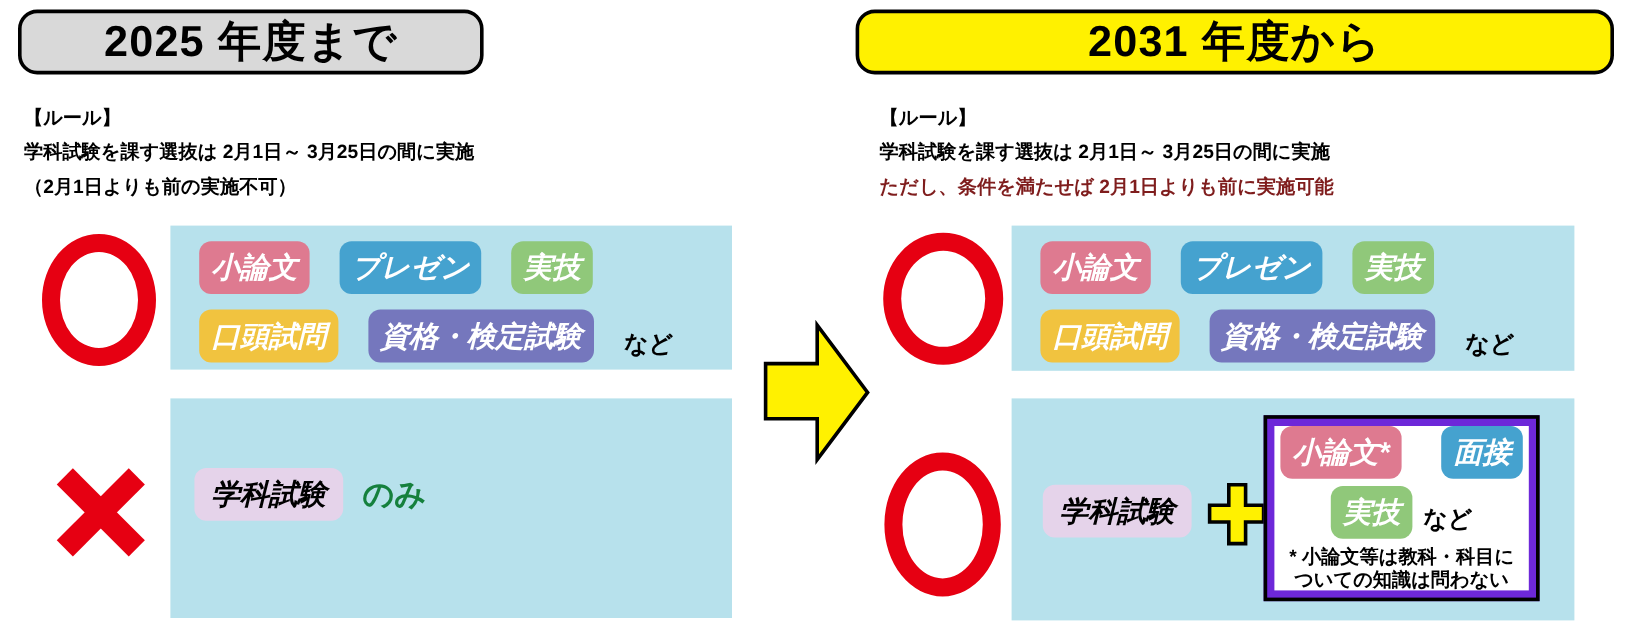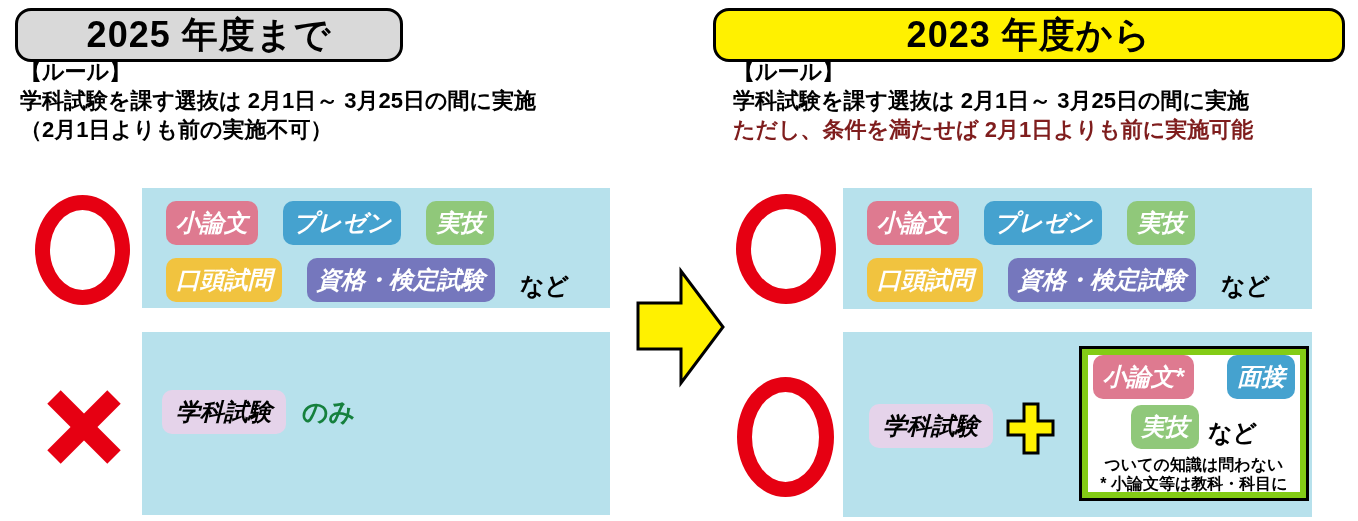--- a/index.html
+++ b/index.html
@@ -9,52 +9,52 @@
     font-weight:bold;color:#000;overflow:hidden;
   }
   .year-header{
     position:absolute;top:8px;height:54px;box-sizing:border-box;
     border:3px solid #000;border-radius:16px;
     display:flex;align-items:center;justify-content:center;
     font-size:36px;letter-spacing:1px;
   }
   .year-header.gray{left:15px;width:388px;background:#D9D9D9;}
   .year-header.yellow{left:713px;width:632px;background:#FFF100;}
-  .rules{position:absolute;top:57px;font-size:22px;line-height:29px;white-space:nowrap;}
+  .rules{position:absolute;top:84px;font-size:16px;line-height:29px;white-space:nowrap;}
   .rules.left{left:20px;}
   .rules.right{left:733px;}
   .exception{color:#7f1d1d;text-underline-offset:4px;}
   .bluebox{position:absolute;background:#B7E1EC;}
   #l-box1{left:142px;top:188px;width:468px;height:120px;}
   #l-box2{left:142px;top:332px;width:468px;height:183px;}
   #r-box1{left:843px;top:188px;width:469px;height:121px;}
   #r-box2{left:843px;top:332px;width:469px;height:185px;}
   .tag-rows{position:absolute;left:24px;top:13px;display:flex;flex-direction:column;gap:13px;}
   .tag-row{display:flex;align-items:center;gap:25px;}
   .tag{
     display:inline-flex;align-items:center;justify-content:center;
     color:#fff;font-size:24px;font-weight:bold;
     padding:6px 10px;border-radius:10px;white-space:nowrap;font-style:italic;
   }
   .tag.wide{padding:6px 14px;}
   .tag.dark{color:#000;}
-  .etc{font-size:24px;color:#000;margin-top:12px;}
+  .etc{font-size:20px;color:#000;margin-top:12px;}
   .suffix{font-size:26px;color:#15803d;}
   .only-row{position:absolute;left:20px;top:58px;display:flex;align-items:center;gap:16px;}
   .ok-mark{position:absolute;border:15px solid #E60012;border-radius:50%;background:transparent;}
   #l-ok{left:35px;top:195px;width:65px;height:80px;}
   #r-ok1{left:736px;top:194px;width:70px;height:80px;}
   #r-ok2{left:737px;top:377px;width:67px;height:90px;}
   .abs-svg{position:absolute;display:block;}
   
   #r-tag-gakka{position:absolute;left:26px;top:72px;}
   #r-plus{position:absolute;left:163px;top:70px;}
   .note-box{
-    position:absolute;left:236px;top:14px;width:230px;height:155px;
-    box-sizing:border-box;border:3px solid #000;background:#84cc16;padding:6px;
+    position:absolute;left:210px;top:14px;width:230px;height:155px;
+    box-sizing:border-box;border:3px solid #000;background:#6d28d9;padding:6px;
   }
   .note-inner{
     background:#fff;width:100%;height:100%;box-sizing:border-box;
     display:flex;flex-direction:column;align-items:center;justify-content:center;gap:6px;
   }
   .note-row{display:flex;align-items:center;gap:9px;}
   .note-foot{font-size:16px;line-height:19px;text-align:center;white-space:nowrap;}
 </style>
 </head>
 <body>
@@ -98,21 +98,21 @@
       <span class="tag dark wide" style="background-color: rgb(229, 211, 234);">学科試験</span>
       <span class="suffix">のみ</span>
     </div>
   </div>
 
   <svg class="abs-svg" style="left:630px;top:263px;" width="100" height="125" viewBox="0 0 100 125">
     <polygon points="8,40 51,40 51,8 93,64 51,120 51,86 8,86" fill="#FFF100" stroke="#000" stroke-width="3" stroke-linejoin="miter"></polygon>
   </svg>
 
   <div class="year-header yellow">
-    <span>2023 年度から</span>
+    <span>2031 年度から</span>
   </div>
 
   <div class="rules right">
     <div>【ルール】</div>
     <div>学科試験を課す選抜は 2月1日～ 3月25日の間に実施</div>
     <div class="exception">ただし、条件を満たせば 2月1日よりも前に実施可能</div>
   </div>
 
   <div class="ok-mark" id="r-ok1"></div>
 
@@ -144,20 +144,20 @@
       <div class="note-inner">
         <div class="note-row">
           <span class="tag" style="background-color: rgb(222, 122, 144);">小論文*</span>
           <span class="tag" style="background-color: rgb(69, 162, 207); margin-left: 24px;">面接</span>
         </div>
         <div class="note-row">
           <span class="tag" style="background-color: rgb(144, 200, 122);">実技</span>
           <span class="etc">など</span>
         </div>
         <div class="note-foot">
+          <div>* 小論文等は教科・科目に</div>
           <div>ついての知識は問わない</div>
-          <div>* 小論文等は教科・科目に</div>
         </div>
       </div>
     </div>
   </div>
 
 </div>
 
 </body></html>

